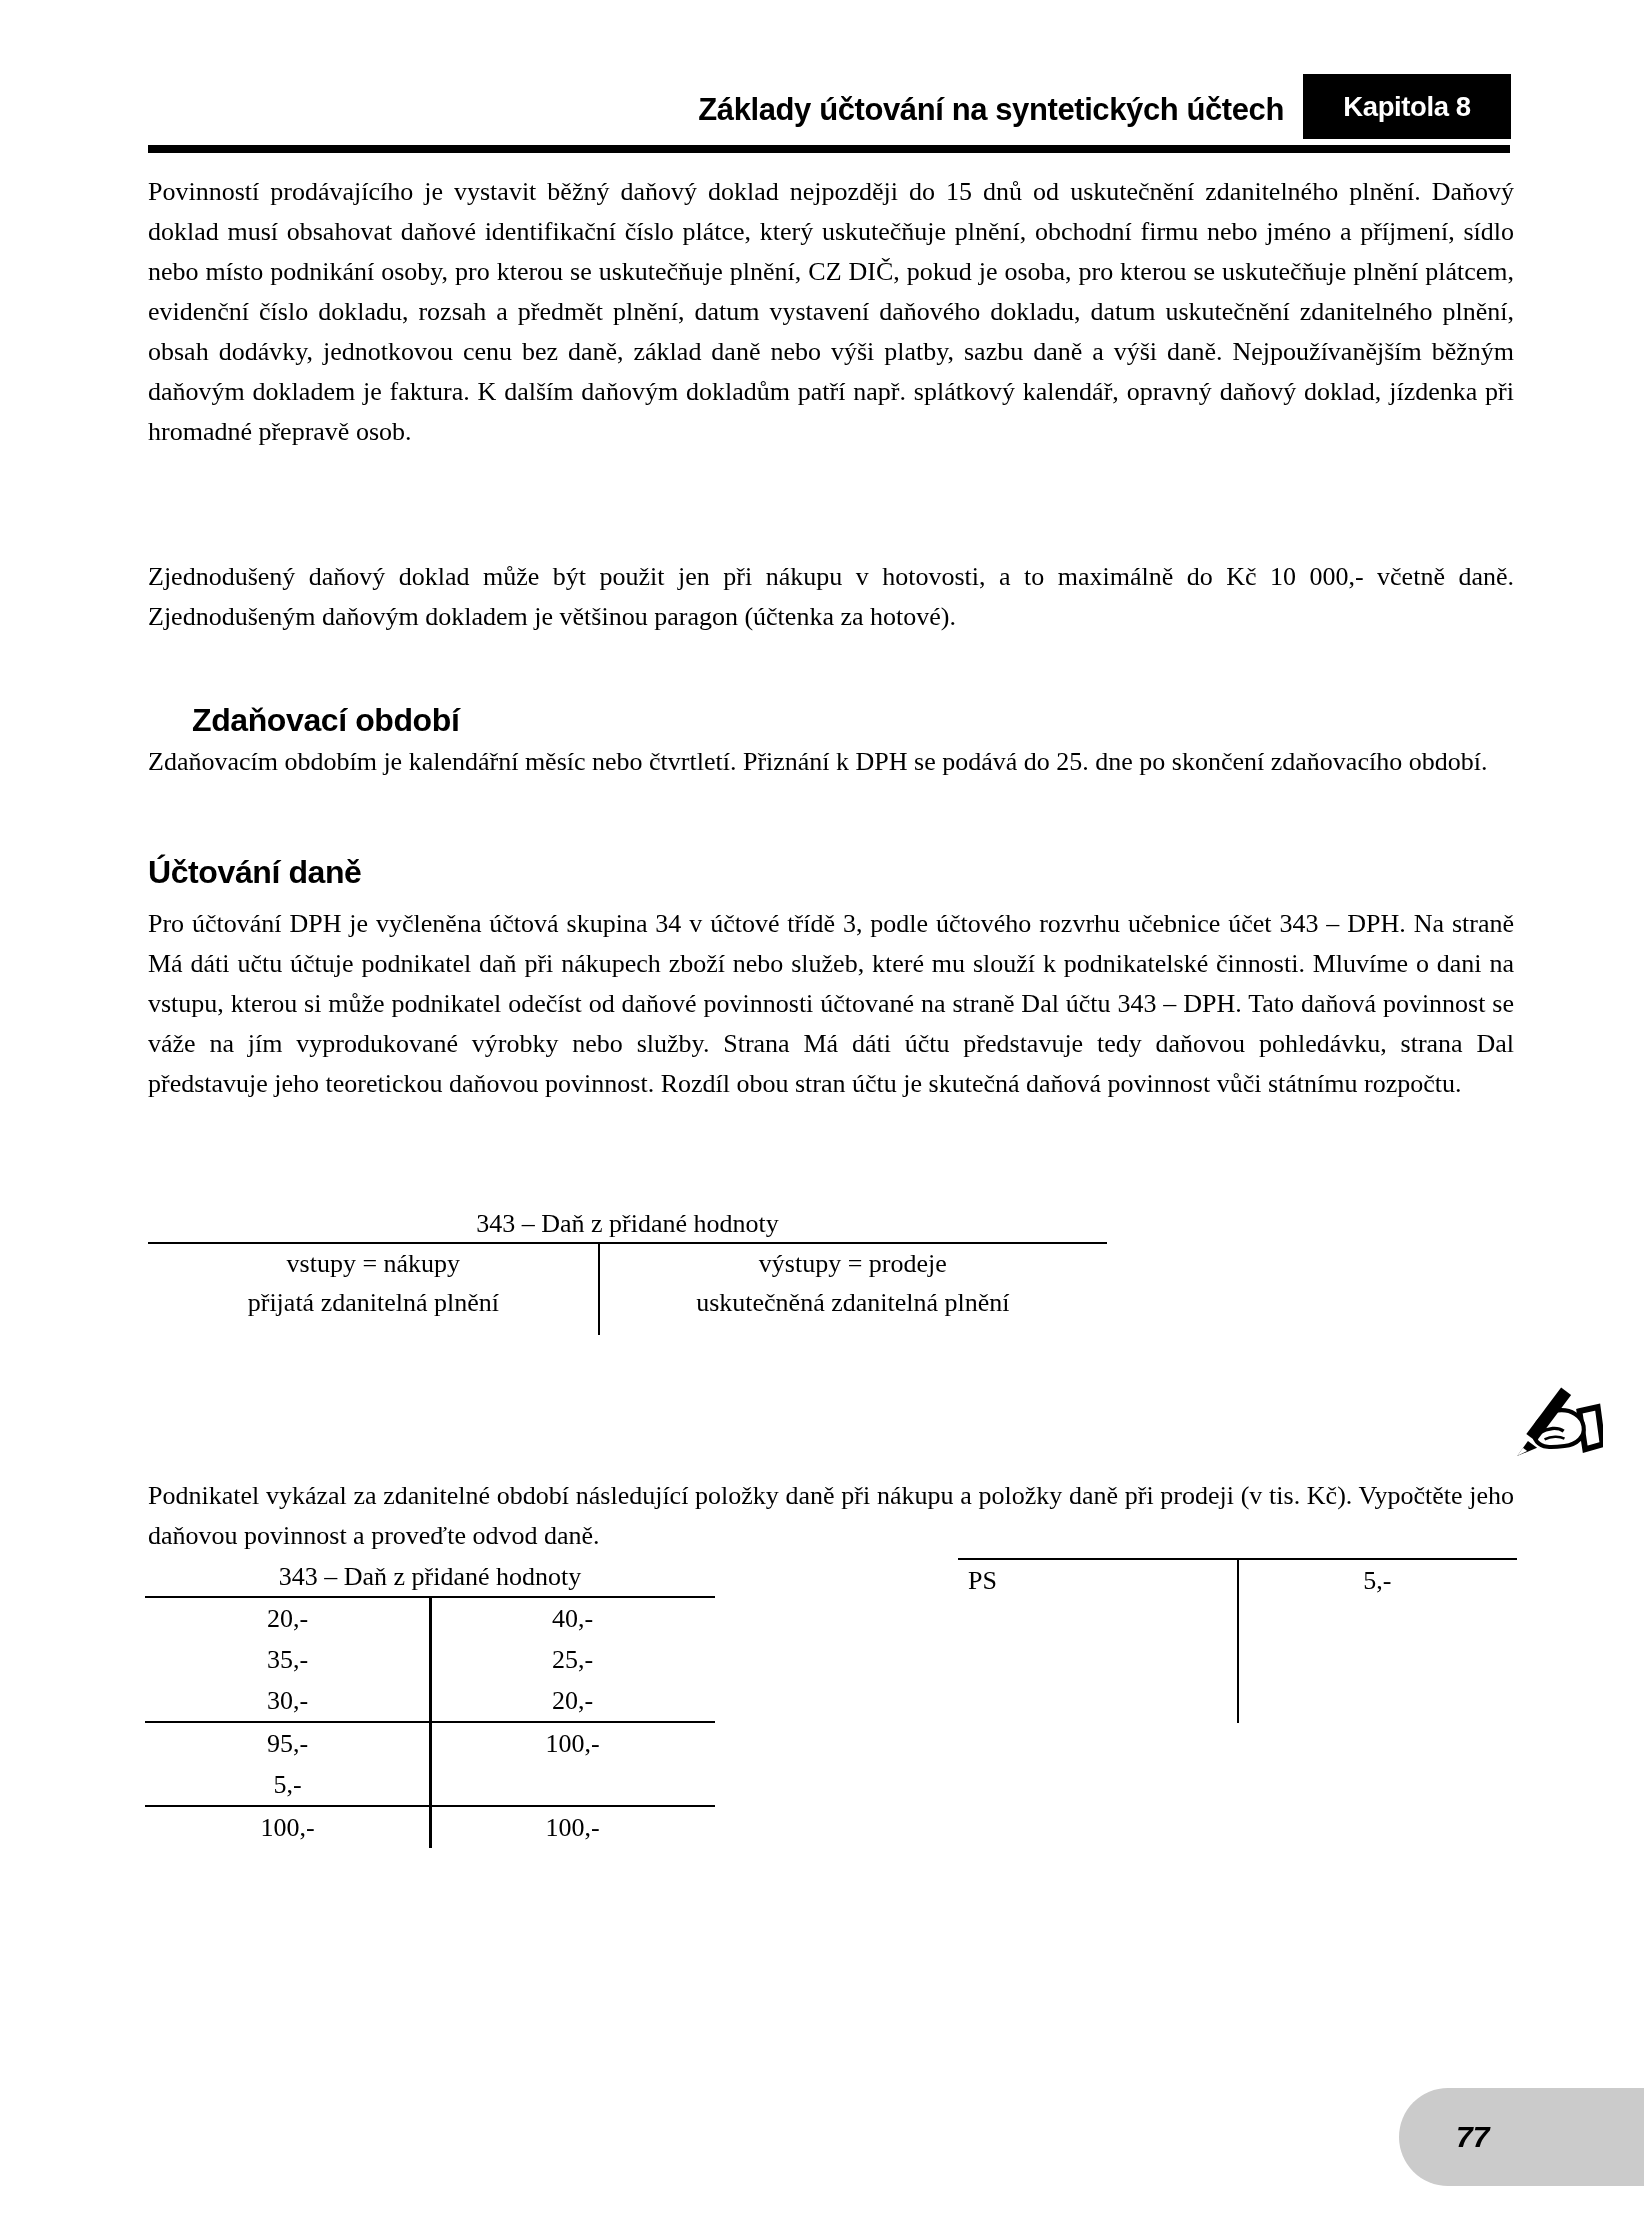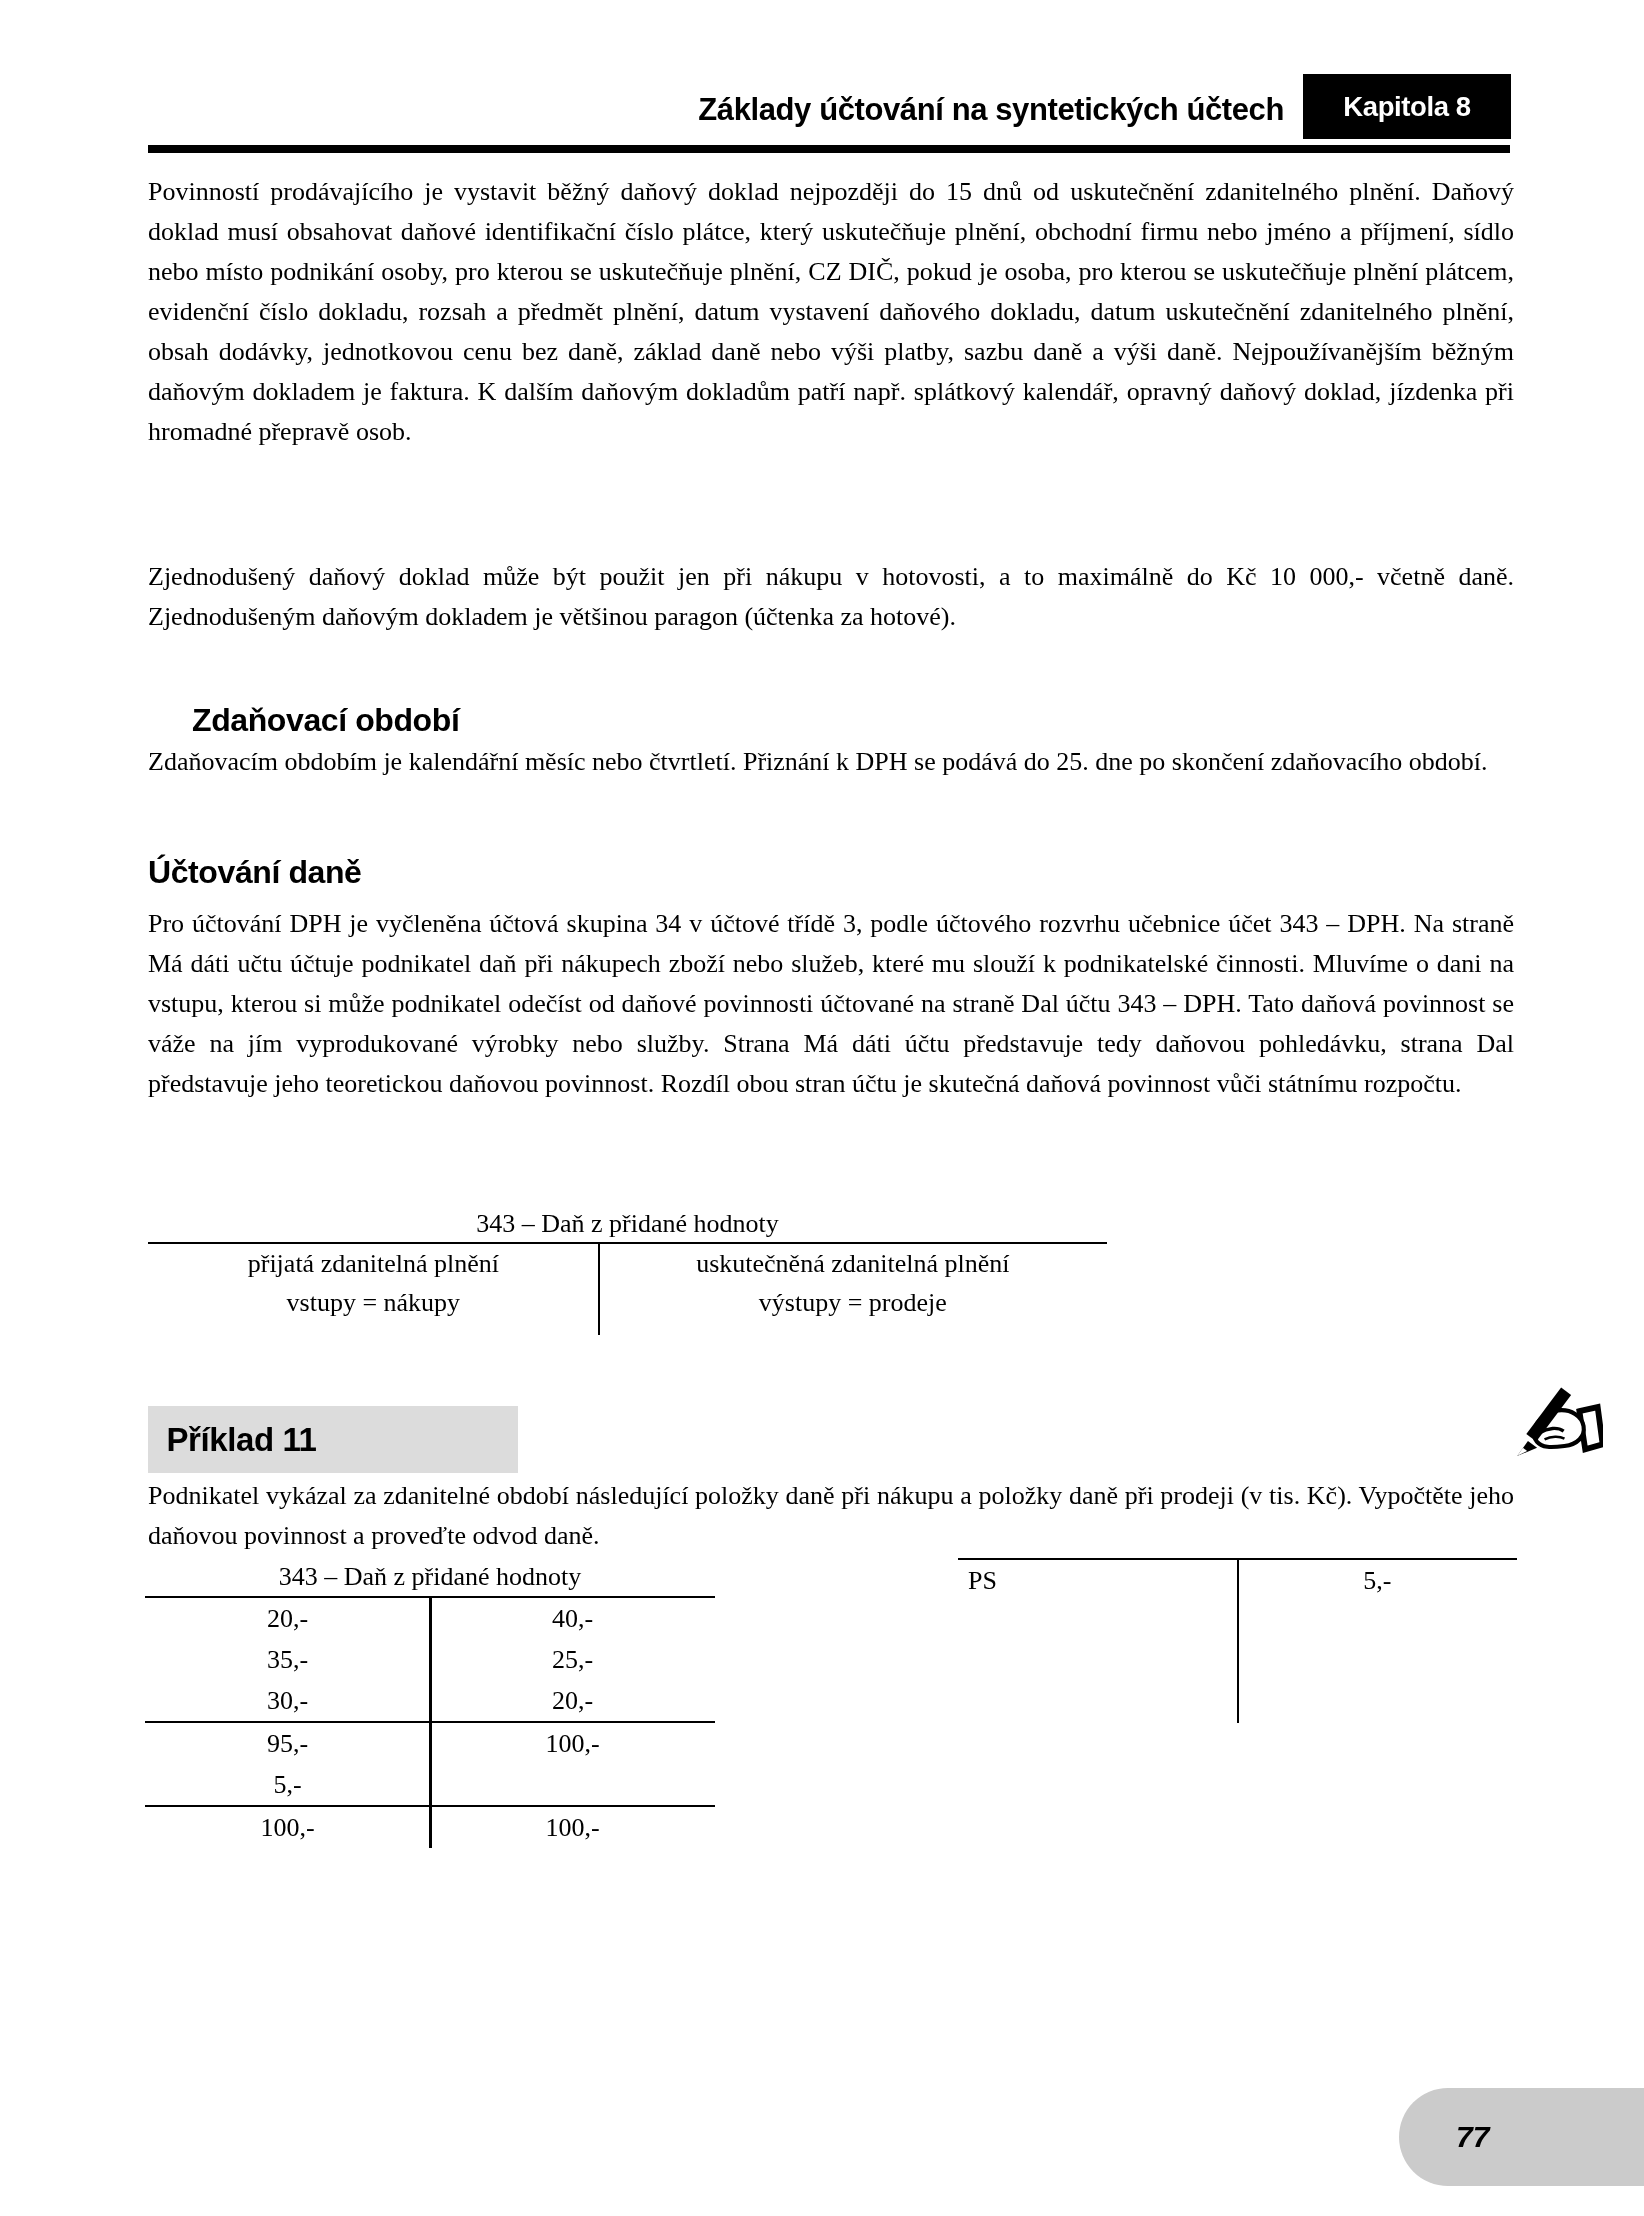--- a/index.html
+++ b/index.html
@@ -103,31 +103,30 @@
   <div class="para p3">Zdaňovacím obdobím je kalendářní měsíc nebo čtvrtletí. Přiznání k DPH se podává do 25. dne po skončení zdaňovacího období.</div>
 
   <div class="sec-head h-uctovani">Účtování daně</div>
   <div class="para p4"><span>Pro účtování DPH je vyčleněna účtová skupina 34 v účtové třídě 3, podle účtového rozvrhu učebnice účet </span><span class="b">343 – DPH</span><span>. Na straně Má dáti učtu účtuje podnikatel daň při nákupech zboží nebo služeb, které mu slouží k podnikatelské činnosti. Mluvíme o dani na vstupu, kterou si může podnikatel odečíst od daňové povinnosti účtované na straně Dal účtu 343 – DPH. Tato daňová povinnost se váže na jím vyprodukované výrobky nebo služby. Strana Má dáti účtu představuje tedy daňovou pohledávku, strana Dal představuje jeho teoretickou daňovou povinnost. </span><span class="b">Rozdíl obou stran účtu je skutečná daňová povinnost</span><span> vůči státnímu rozpočtu.</span></div>
 
   <div class="taccount ta-info">
     <div class="ta-title">343 – Daň z přidané hodnoty</div>
     <div class="ta-body">
       <div class="ta-vline"></div>
       <div class="ta-row">
+        <div class="md">vstupy = nákupy</div>
+        <div class="d">výstupy = prodeje</div>
+      </div>
+      <div class="ta-row">
         <div class="md">přijatá zdanitelná plnění</div>
         <div class="d">uskutečněná zdanitelná plnění</div>
-      </div>
-      <div class="ta-row">
-        <div class="md">vstupy = nákupy</div>
-        <div class="d">výstupy = prodeje</div>
       </div>
     </div>
   </div>
 
-  <div class="example-box">Příklad 11</div>
 
   <svg class="example-icon" viewBox="0 0 110 100" xmlns="http://www.w3.org/2000/svg">
     <polygon points="82,40 104,35 110,80 89,86" fill="#fff" stroke="#000" stroke-width="7"></polygon>
     <path d="M28,62 C31,50 42,41 56,39 C72,37 85,46 87,58 C89,70 80,80 64,82 C47,84 37,84 31,77 C27,72 26,68 28,62 Z" fill="#fff" stroke="#000" stroke-width="5"></path>
     <line x1="24" y1="72" x2="66" y2="16" stroke="#000" stroke-width="15"></line>
     <polygon points="7,94 20,76 31,84" fill="#000"></polygon>
     <polygon points="7,94 14,84 19,88" fill="#fff"></polygon>
     <path d="M34,66 C44,60 56,59 63,64" fill="none" stroke="#000" stroke-width="4"></path>
     <path d="M40,74 C48,70 58,70 64,73" fill="none" stroke="#000" stroke-width="3"></path>
   </svg>

